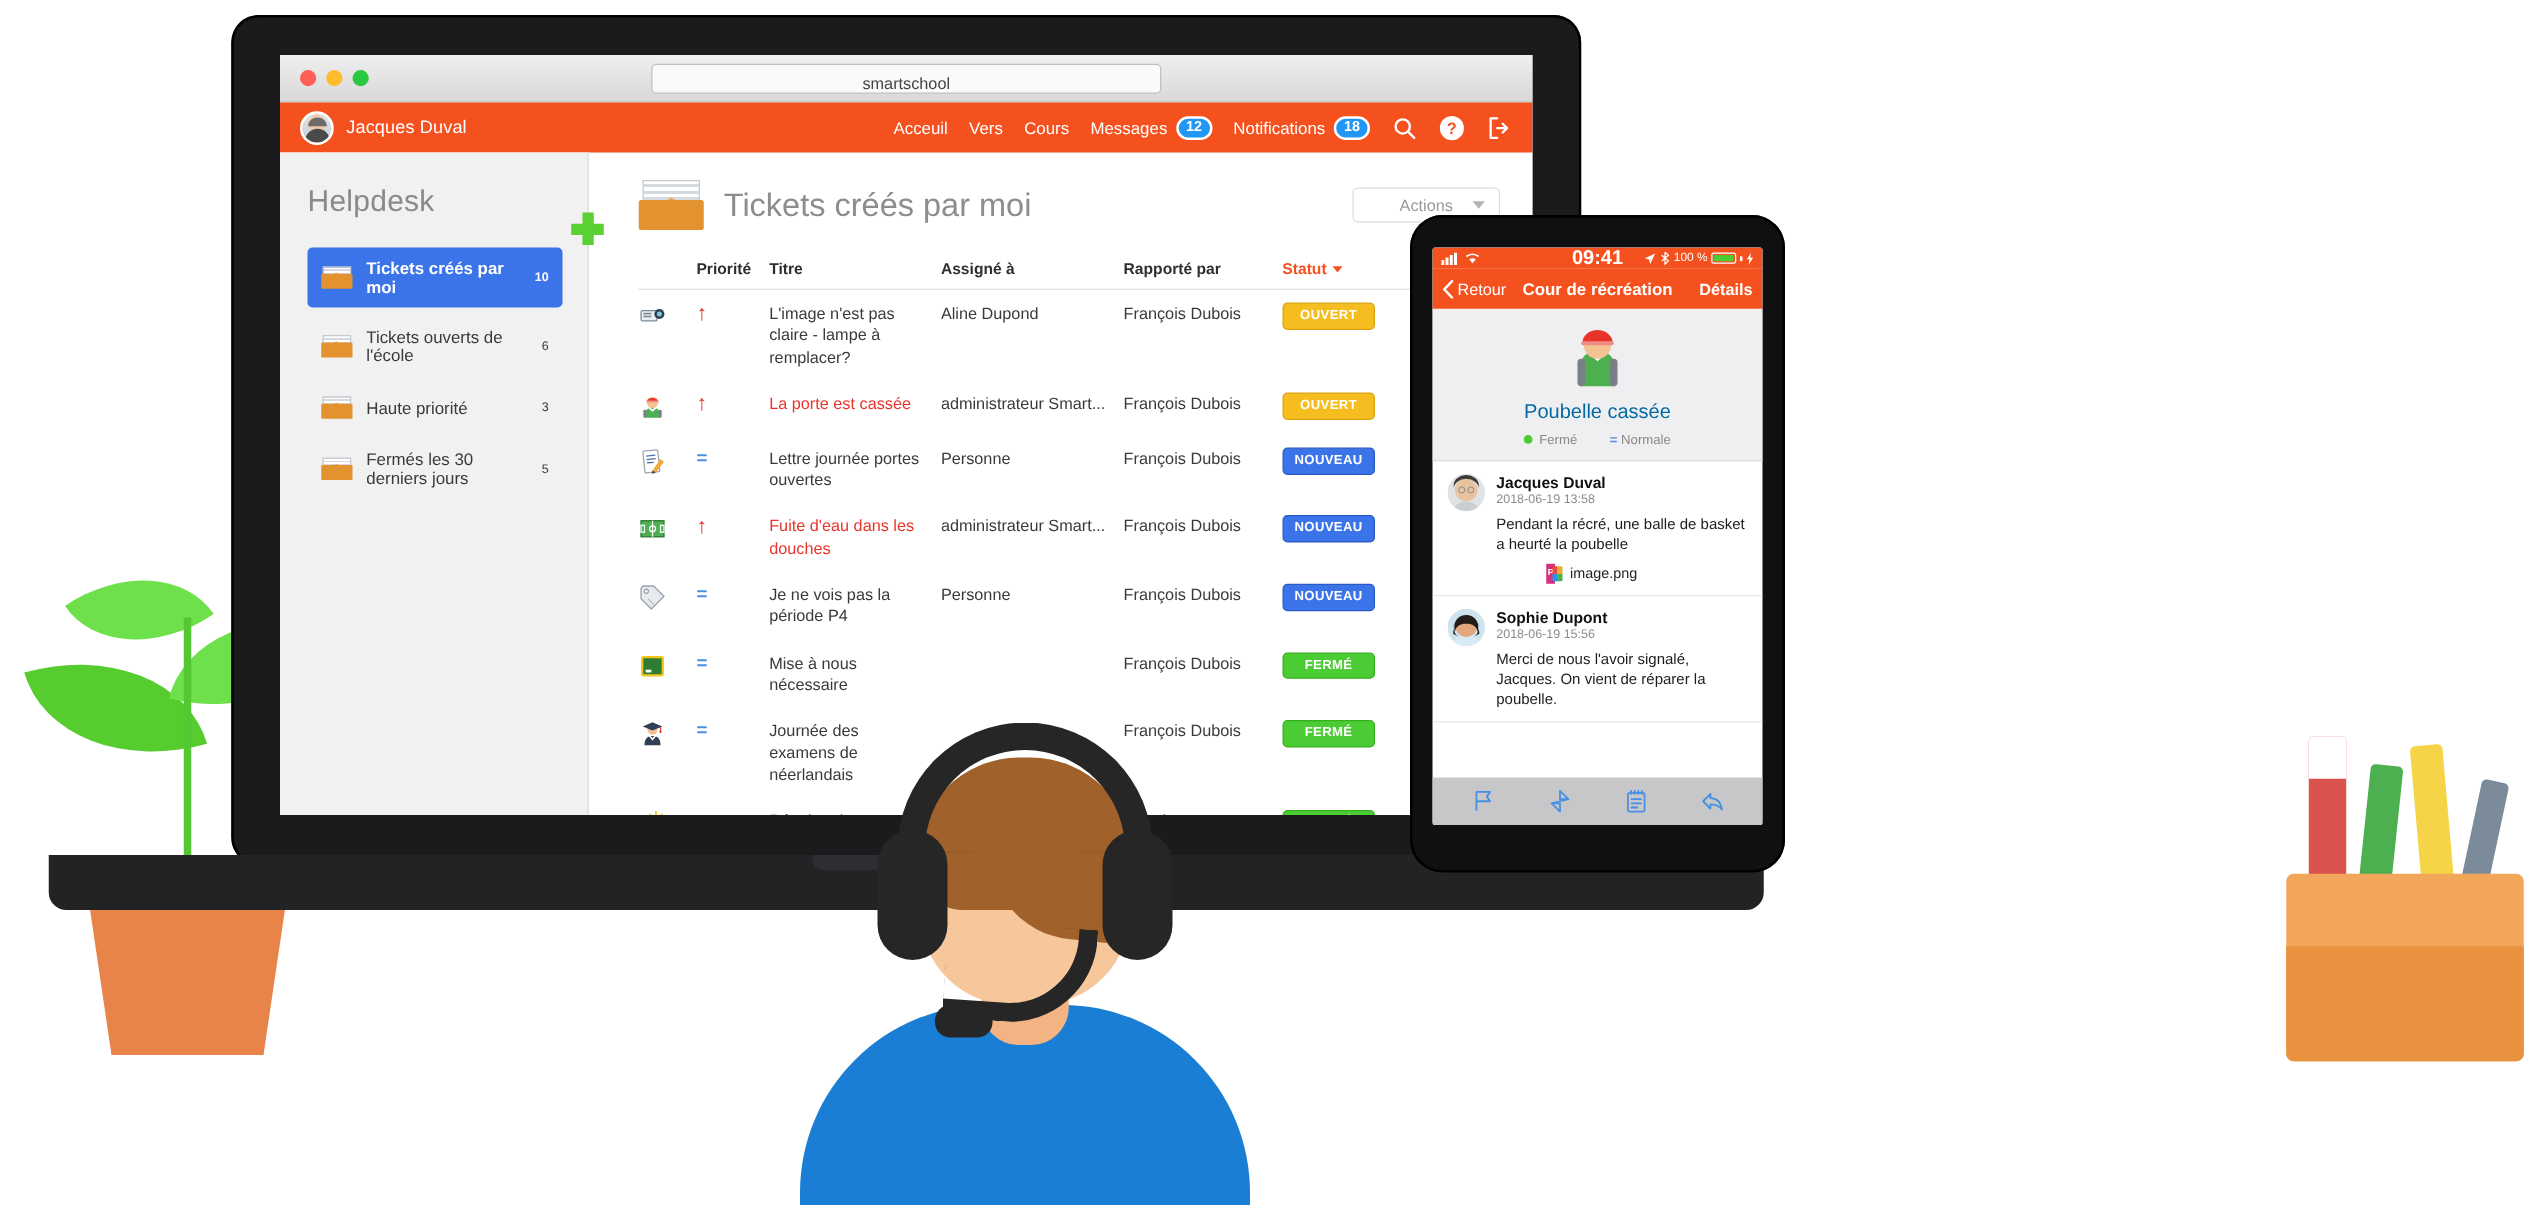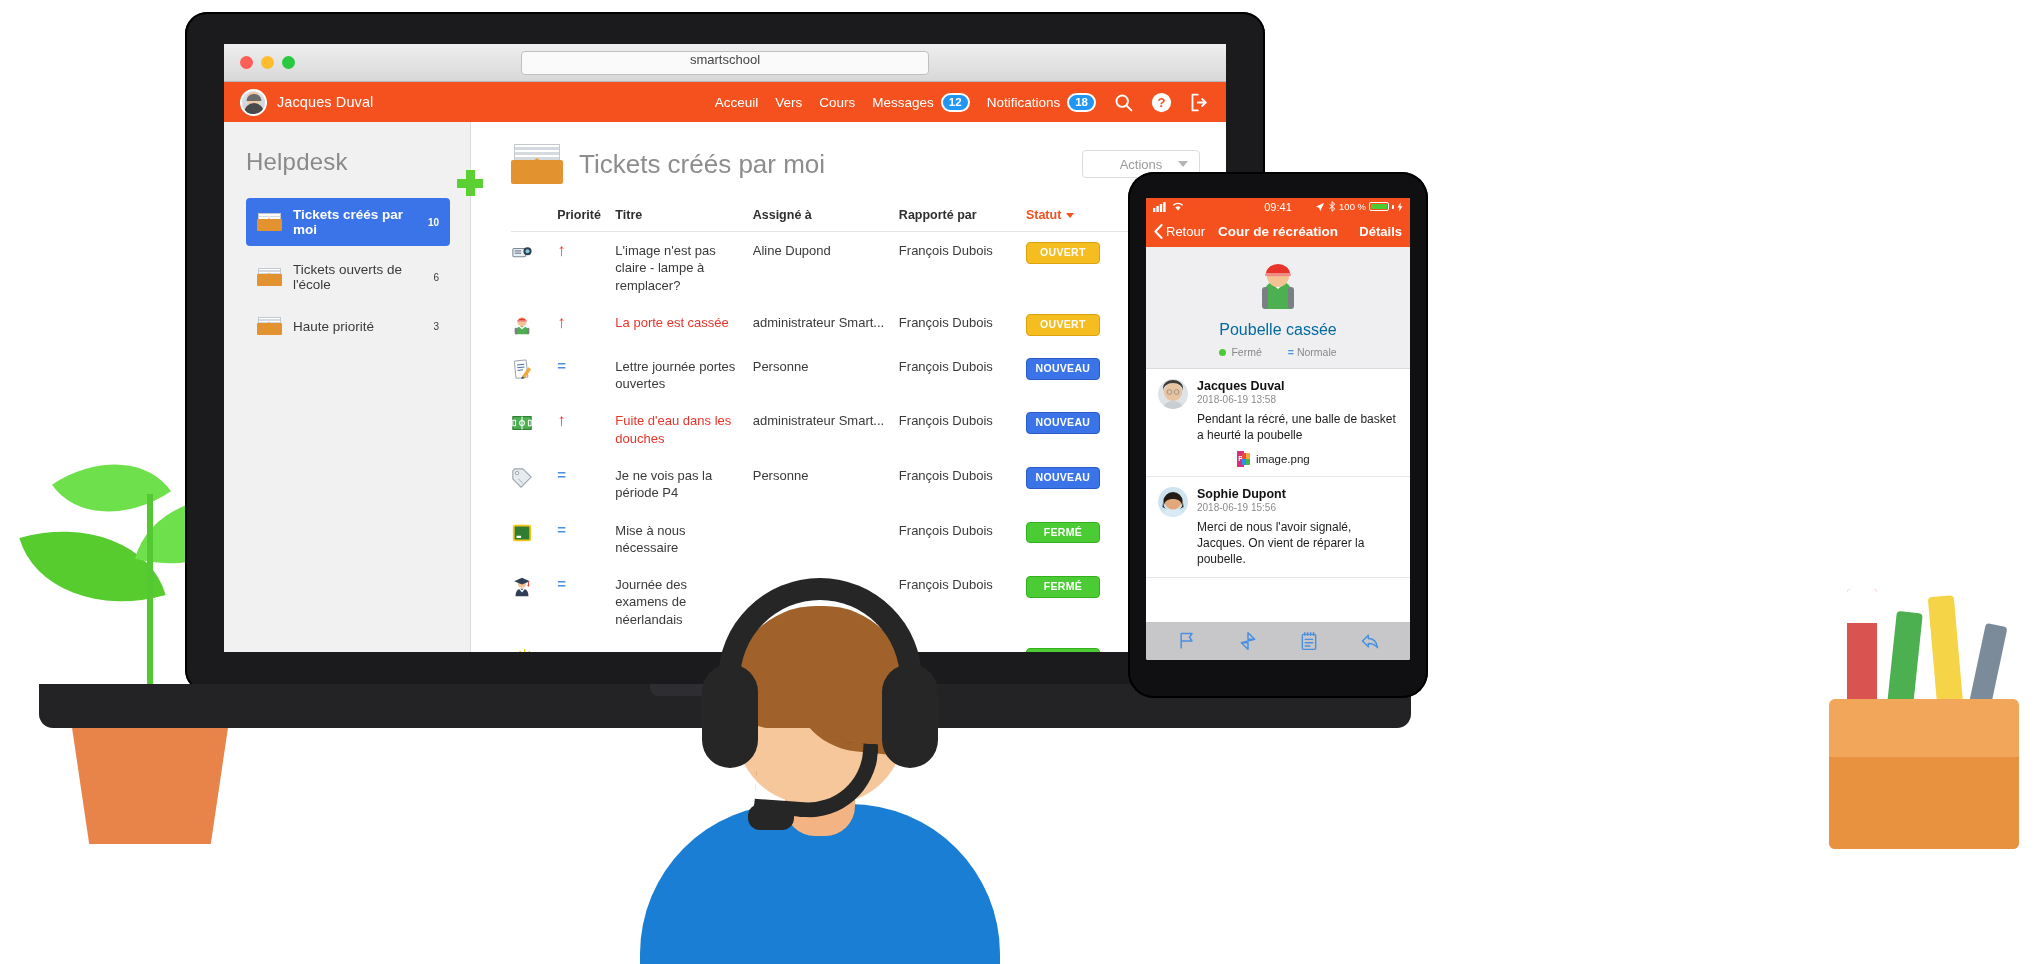--- a/index.html
+++ b/index.html
@@ -58,21 +58,21 @@
   }
   .dots { display: flex; gap: 8px; margin-left: 16px; }
   .dot { width: 13px; height: 13px; border-radius: 50%; }
   .dot.red { background: #ff5f57; }
   .dot.yellow { background: #ffbd2e; }
   .dot.green { background: #28c940; }
   .urlbar {
     position: absolute; left: 50%; transform: translateX(-50%);
     width: 408px; height: 24px; background: #fafafa;
     border: 1px solid #c0c0c0; border-radius: 4px;
-    display: flex; align-items: flex-start; justify-content: center;
+    display: flex; align-items: flex-end; justify-content: center;
     font-size: 13px; color: #444;
   }
 
   
   .appbar {
     height: 40px; background: #f4511e; display: flex; align-items: center;
     color: #fff; padding: 0 16px; position: relative;
   }
   .user { display: flex; align-items: center; gap: 10px; }
   .avatar-nav {
@@ -190,21 +190,21 @@
     z-index: 40;
   }
   .tablet-screen {
     position: absolute; left: 18px; top: 26px; right: 18px; bottom: 38px;
     background: #fff; overflow: hidden; border-radius: 2px;
   }
   .ios-status {
     height: 17px; background: #f4511e; color: #fff; font-size: 10px;
     display: flex; align-items: center; padding: 0 7px; position: relative;
   }
-  .ios-time { position: absolute; left: 50%; transform: translateX(-50%); font-weight: 400; font-size: 11px;}
+  .ios-time { position: absolute; left: 50%; transform: translateX(-50%); font-weight: 700; font-size: 16px;}
   .ios-right { margin-left: auto; display: flex; align-items: center; gap: 3px; font-size: 9.5px; justify-content: flex-end; }
   .batt { width: 20px; height: 9px; border: 1px solid #fff; border-radius: 2px; position: relative; }
   .batt::after { content:''; position:absolute; left:1px; top:1px; bottom:1px; right:1px; background:#4ccc34;}
   .batt-tip { width:2px;height:4px;background:#fff;border-radius:0 1px 1px 0;}
   .ios-nav {
     height: 32px; background: #f4511e; color: #fff; display: flex; align-items: center;
     padding: 0 8px; font-size: 13px; position: relative;
   }
   .ios-back { display:flex; align-items:center; gap:3px; }
   .ios-title { position:absolute; left:50%; transform:translateX(-50%); font-weight: 600; font-size: 13.5px; white-space:nowrap;}
@@ -360,20 +360,29 @@
           </div>
           <div class="side-item">
             <span class="env">
                 <span class="back"></span>
                 <span class="flap"></span>
                 <span class="front"></span>
               </span>
             <span class="side-label">Haute priorité</span>
             <span class="side-count">3</span>
           </div>
+          <div class="side-item">
+            <span class="env">
+                <span class="back"></span>
+                <span class="flap"></span>
+                <span class="front"></span>
+              </span>
+            <span class="side-label">Fermés les 30 derniers jours</span>
+            <span class="side-count">5</span>
+          </div>
 
           <div class="plus-btn"></div>
         </div>
 
         <div class="main">
           <div class="main-head">
             <span class="head-icon">
                 <span class="back"></span>
                 <span class="flap"></span>
                 <span class="front"></span>

